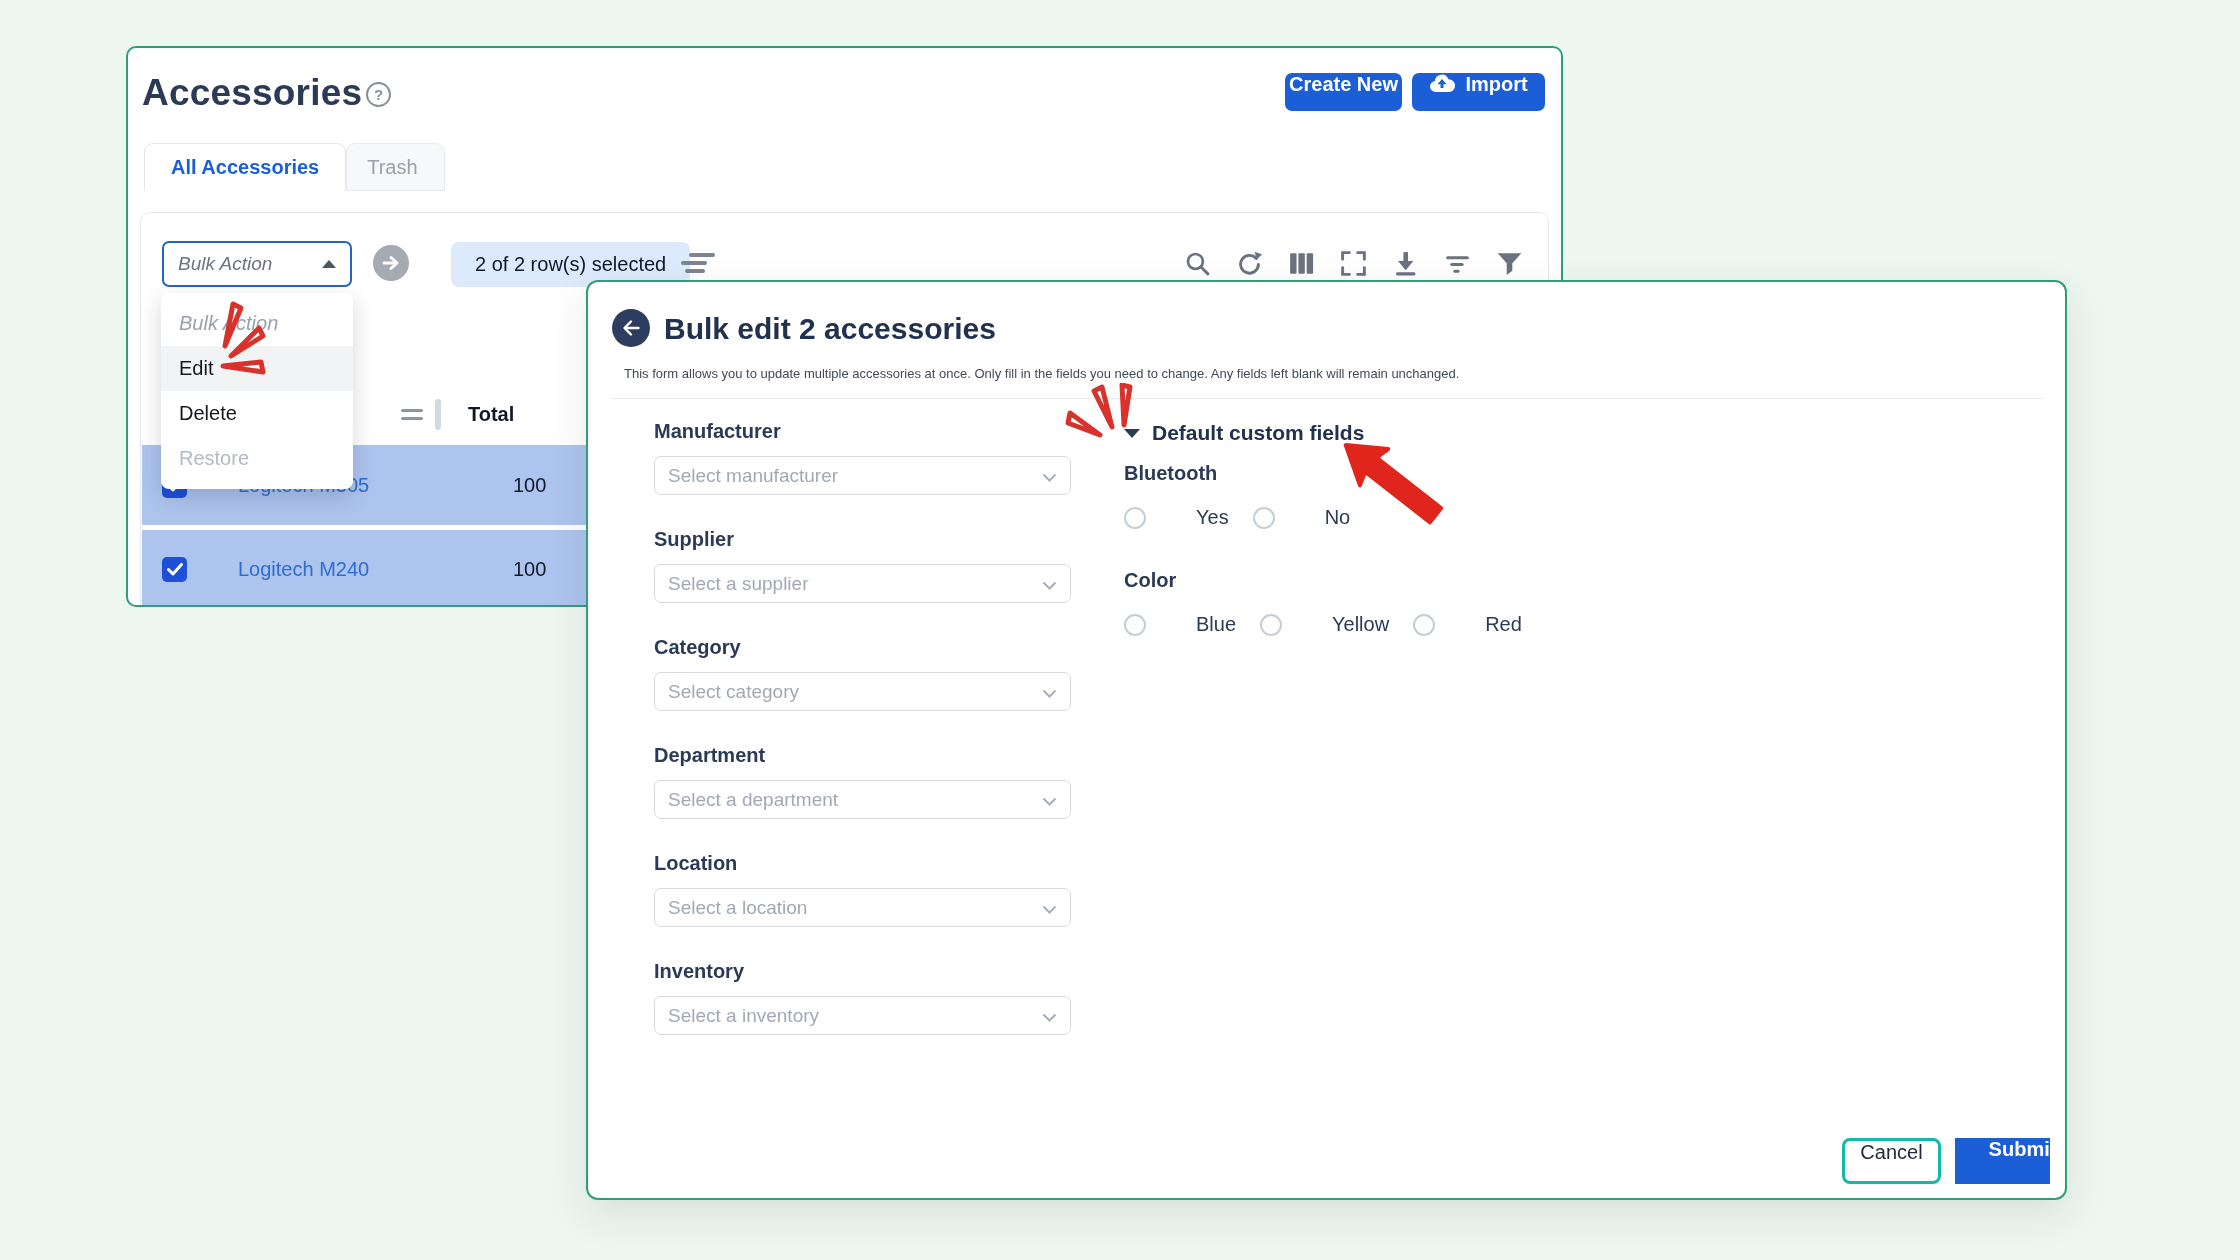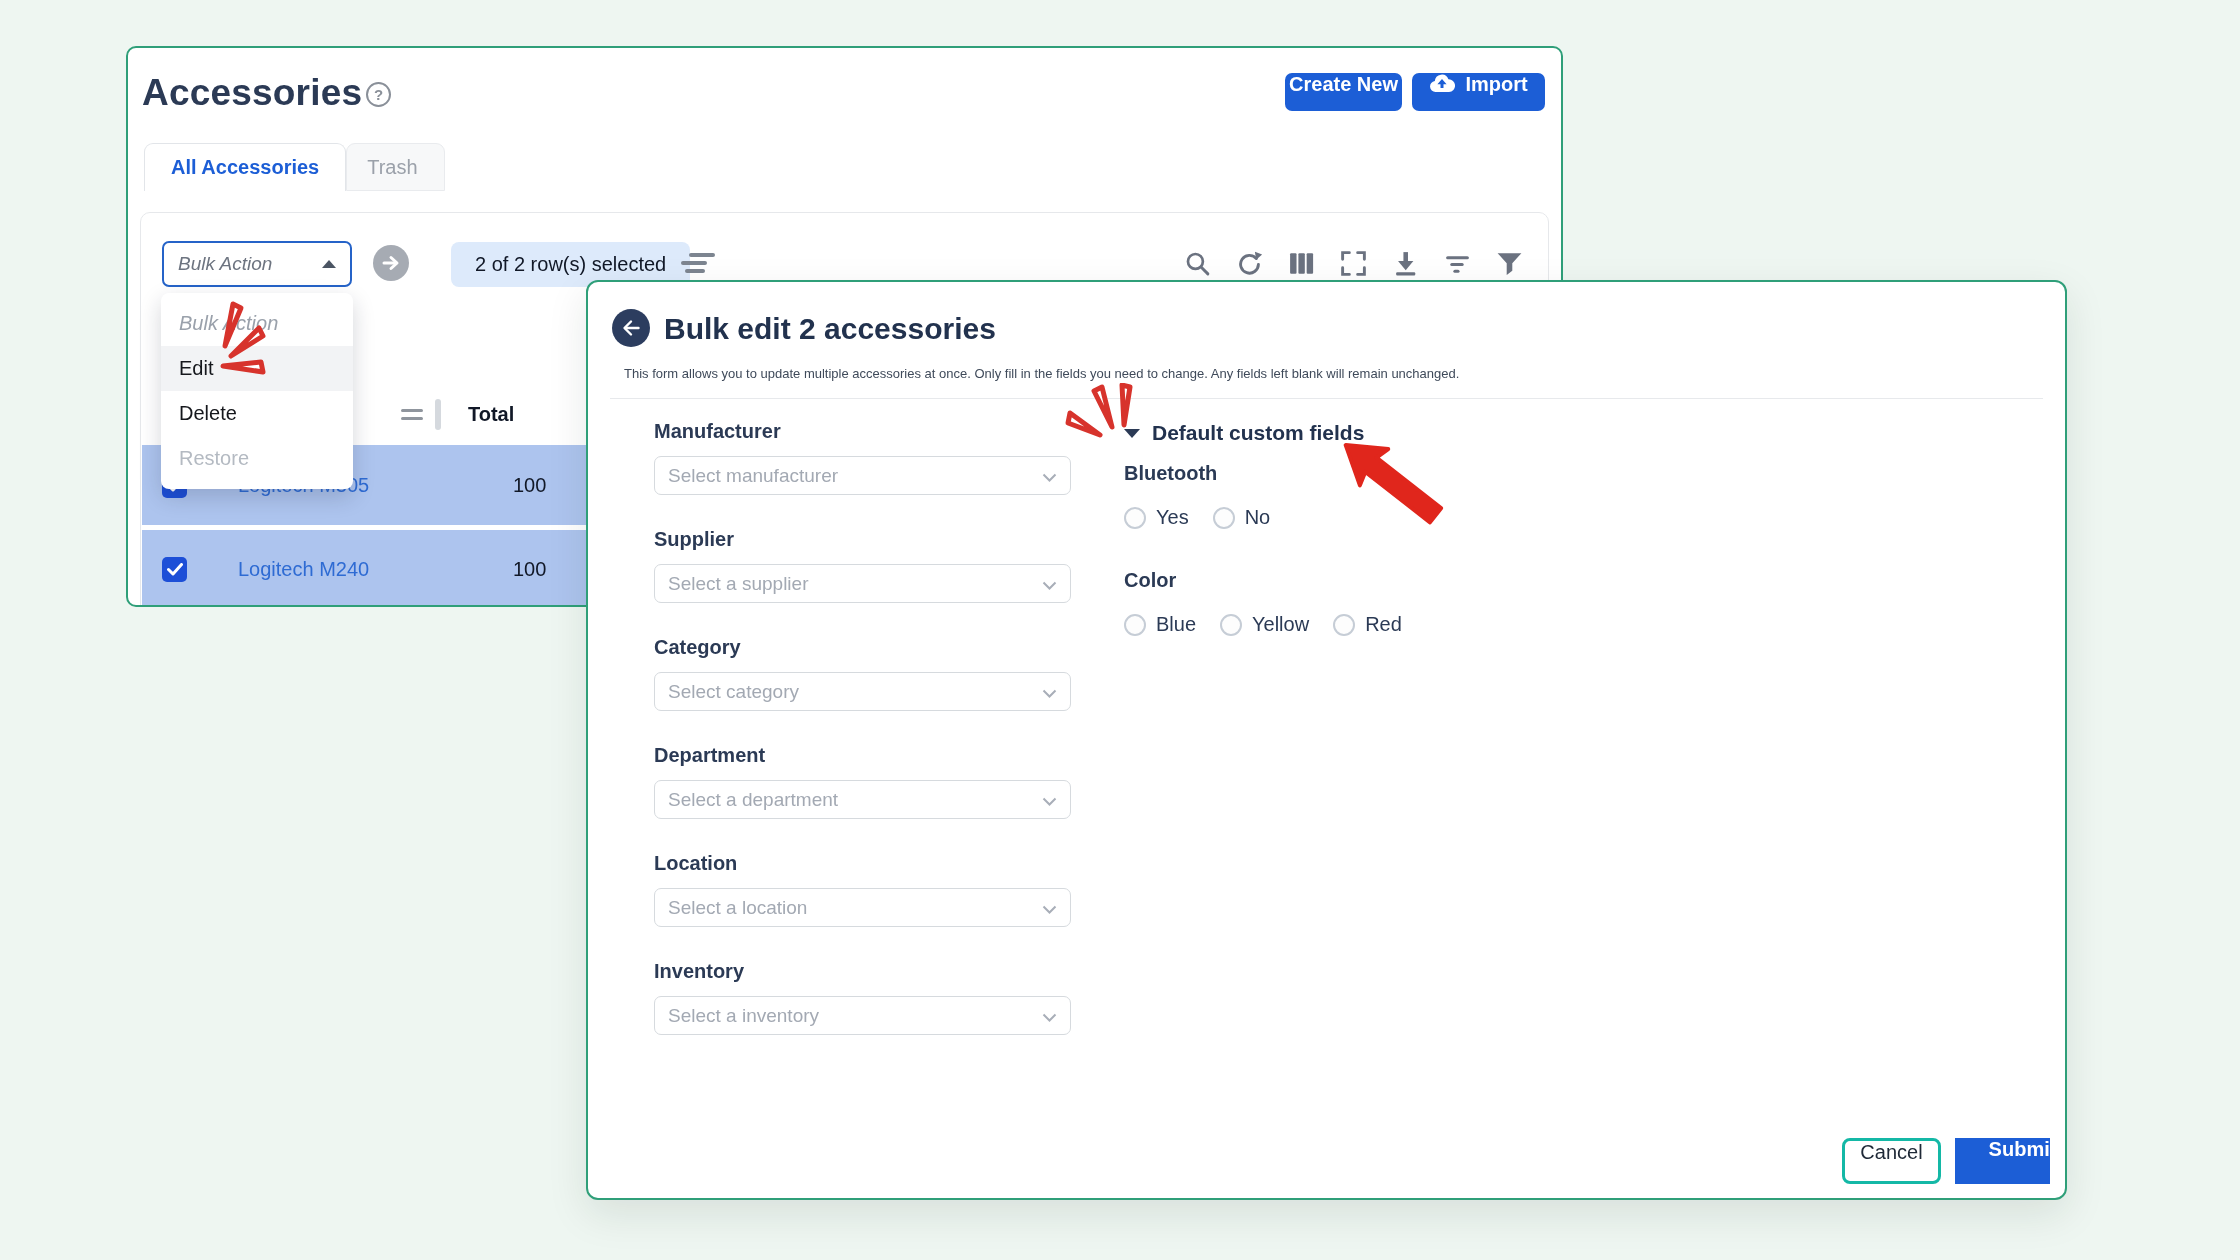--- a/index.html
+++ b/index.html
@@ -107,21 +107,21 @@
   }
   .custom-col { position:absolute; left:536px; top:139px; }
   .section-header { display:flex; align-items:center; gap:12px; margin-bottom:17px; cursor:pointer; }
   .caret-down { width:0; height:0; border-left:8px solid transparent; border-right:8px solid transparent;
                 border-top:9px solid #2b3a55; }
   .section-title { font-size:21px; font-weight:700; color:#22324e; }
   .cf-label { font-size:20px; font-weight:600; color:#2b3a55; margin-bottom:21px; }
   .radio-row { display:flex; align-items:center; margin-bottom:40px; }
   .radio { width:22px; height:22px; border:2px solid #c6cdd6; border-radius:50%; background:#fdfdfd;
            margin-right:10px; flex:none; cursor:pointer; }
-  .radio-label { font-size:20px; color:#2b3a55; margin-right:24px; }
+  .radio-label { font-size:20px; color:#2b3a55; margin-right:24px;margin-left:40px; }
   .panel-footer { position:absolute; right:15px; bottom:14px; display:flex; gap:14px; }
   .btn-cancel { width:99px; height:46px; background:#fff; border:3px solid #14b8a6; border-radius:8px;
                 font-size:20px; color:#1f2937; font-weight:400; }
   .btn-submit { width:95px; height:46px; border-radius:0; font-size:20px;padding-left:40px; }
   
   .annot { position:absolute; z-index:60; pointer-events:none; }
   .annot-edit { left:203px; top:298px; }
   .annot-cf { left:1064px; top:383px; }
   .annot-arrow { left:1338px; top:428px; }
 </style>

